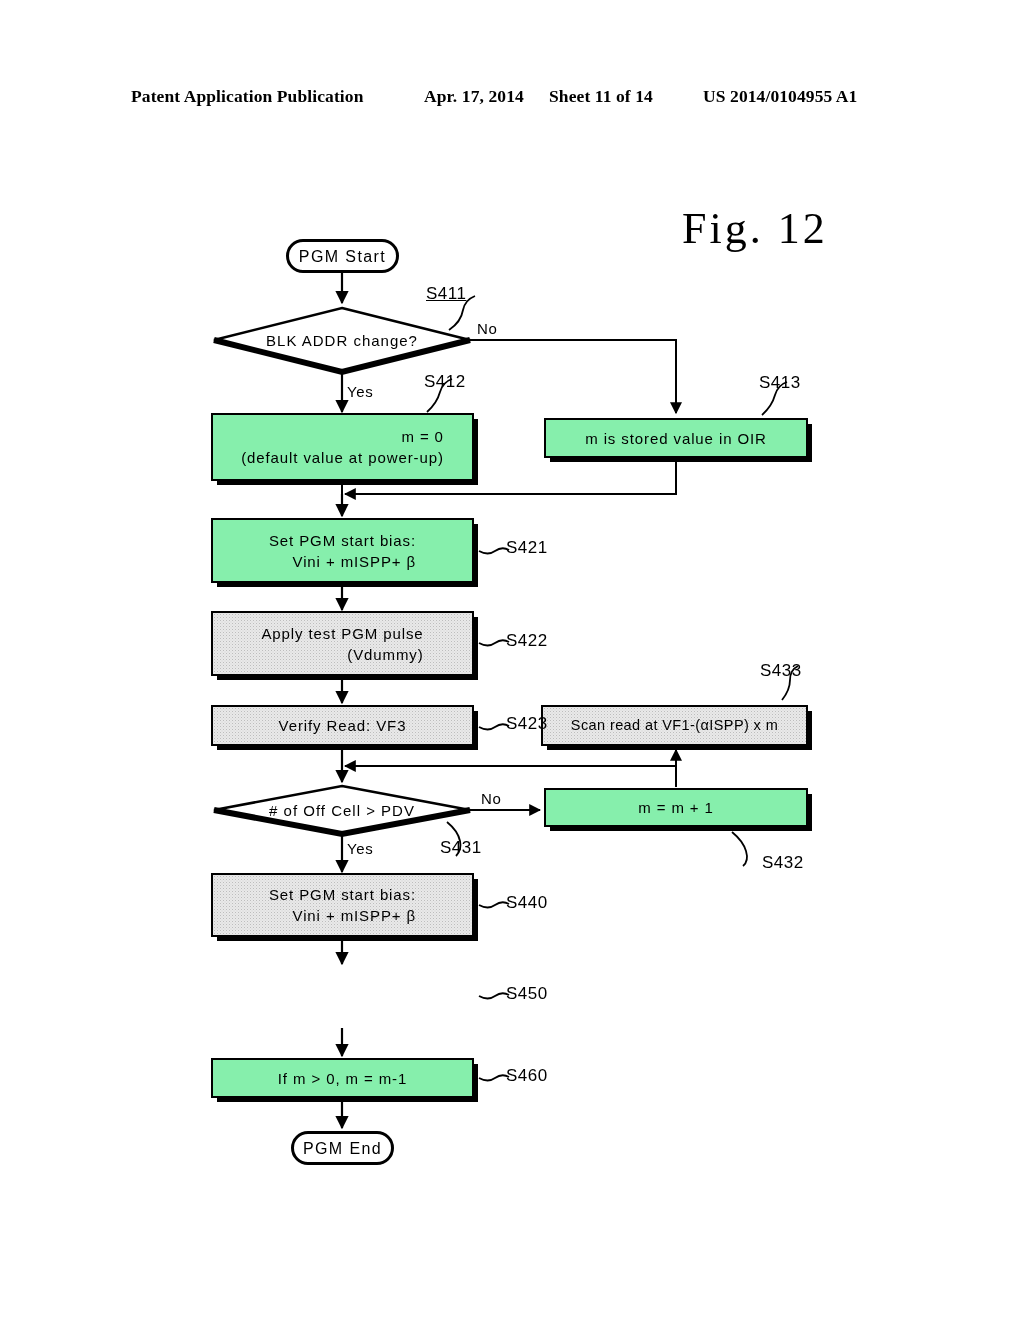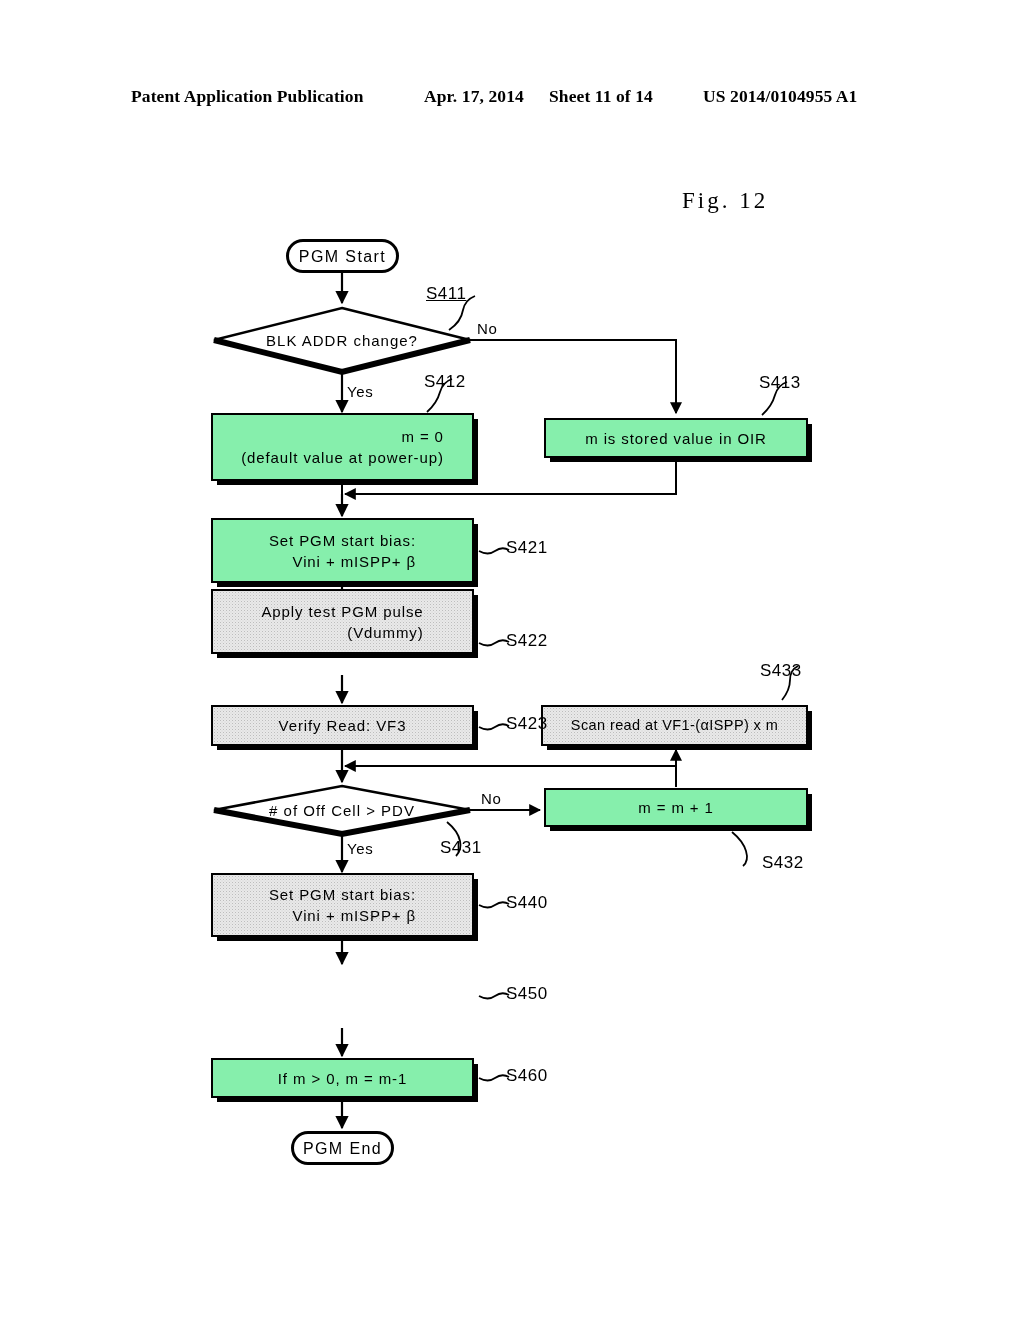--- a/index.html
+++ b/index.html
@@ -32,23 +32,23 @@
   }
   #header .h-pub   { position: absolute; left: 131px; top: 0; }
   #header .h-date  { position: absolute; left: 424px; top: 0; text-align: right; }
   #header .h-sheet { position: absolute; left: 549px; top: 0; }
   #header .h-num   { position: absolute; left: 703px; top: 0; }
 
   
   #fig-title {
     position: absolute;
     left: 682px;
-    top: 188px;
+    top: 203px;
     font-family: "Liberation Serif", serif;
-    font-size: 23px;
+    font-size: 44px;
     letter-spacing: 3px;
     white-space: nowrap;
   }
 
   
   #diagram {
     position: absolute;
     left: 0;
     top: 0;
     width: 1024px;
@@ -214,21 +214,21 @@
   <div class="diamond-label" style="left:214px; top:328px; width:256px; height:24px;">BLK ADDR change?</div>
 
   <div class="node box" style="left:211px; top:413px; width:263px; height:68px;">m = 0
 (default value at power-up)</div>
 
   <div class="node box" style="left:544px; top:418px; width:264px; height:40px;">m is stored value in OIR</div>
 
   <div class="node box" style="left:211px; top:518px; width:263px; height:65px;">Set PGM start bias:
 Vini + mISPP+ β</div>
 
-  <div class="node box shaded" style="left:211px; top:589px; width:263px; height:65px;">Apply test PGM pulse
+  <div class="node box shaded" style="left:211px; top:611px; width:263px; height:65px;">Apply test PGM pulse
 (Vdummy)</div>
 
   <div class="node box shaded" style="left:211px; top:705px; width:263px; height:41px;">Verify Read: VF3</div>
 
   <div class="node box shaded" style="left:541px; top:705px; width:267px; height:41px; font-size:14.5px; letter-spacing:0.4px;">Scan read at VF1-(αISPP) x m</div>
 
   <div class="diamond-label" style="left:214px; top:798px; width:256px; height:24px;"># of Off Cell &gt; PDV</div>
 
   <div class="node box" style="left:544px; top:788px; width:264px; height:39px;">m = m + 1</div>
 

